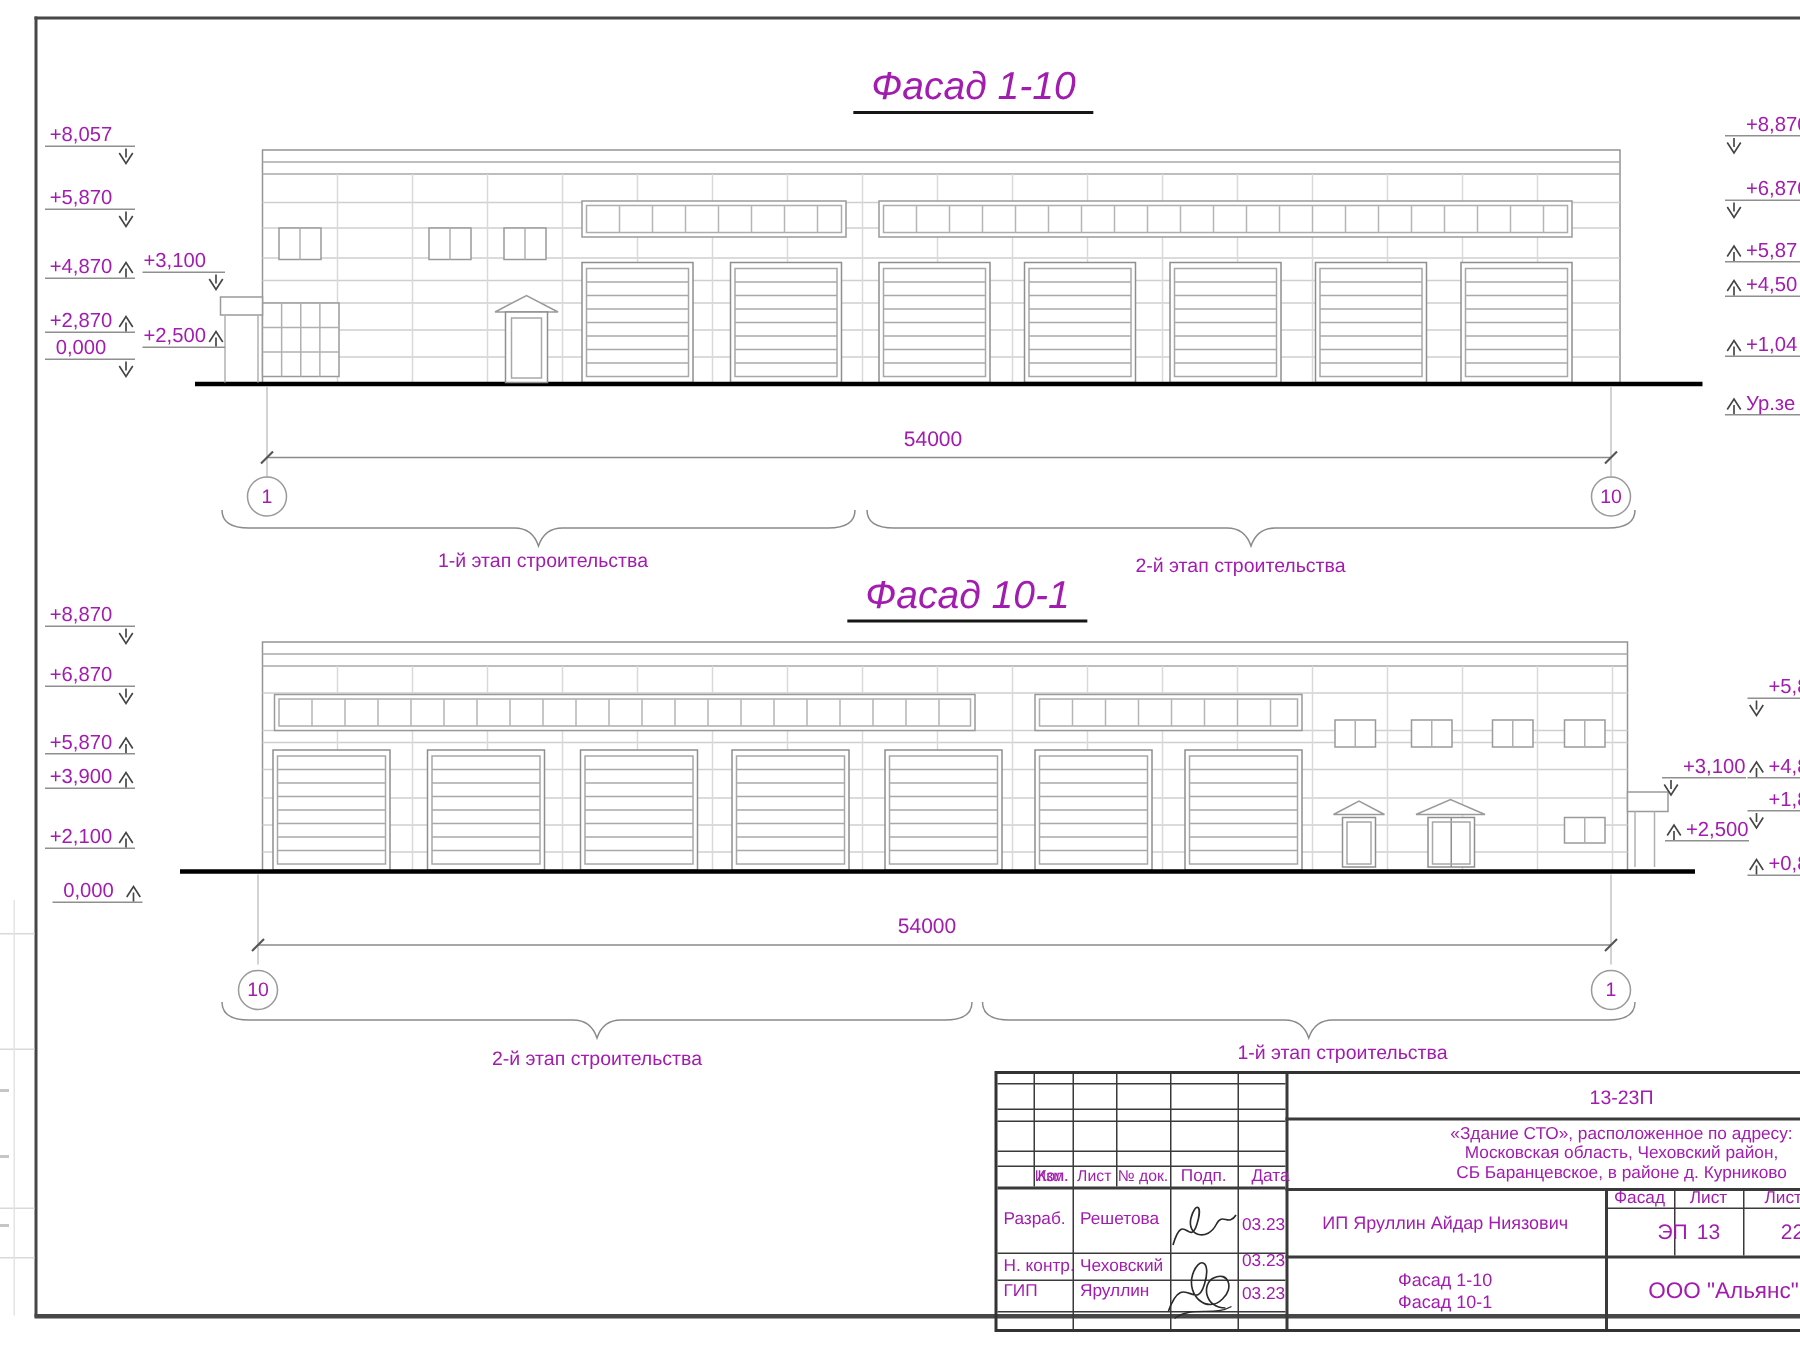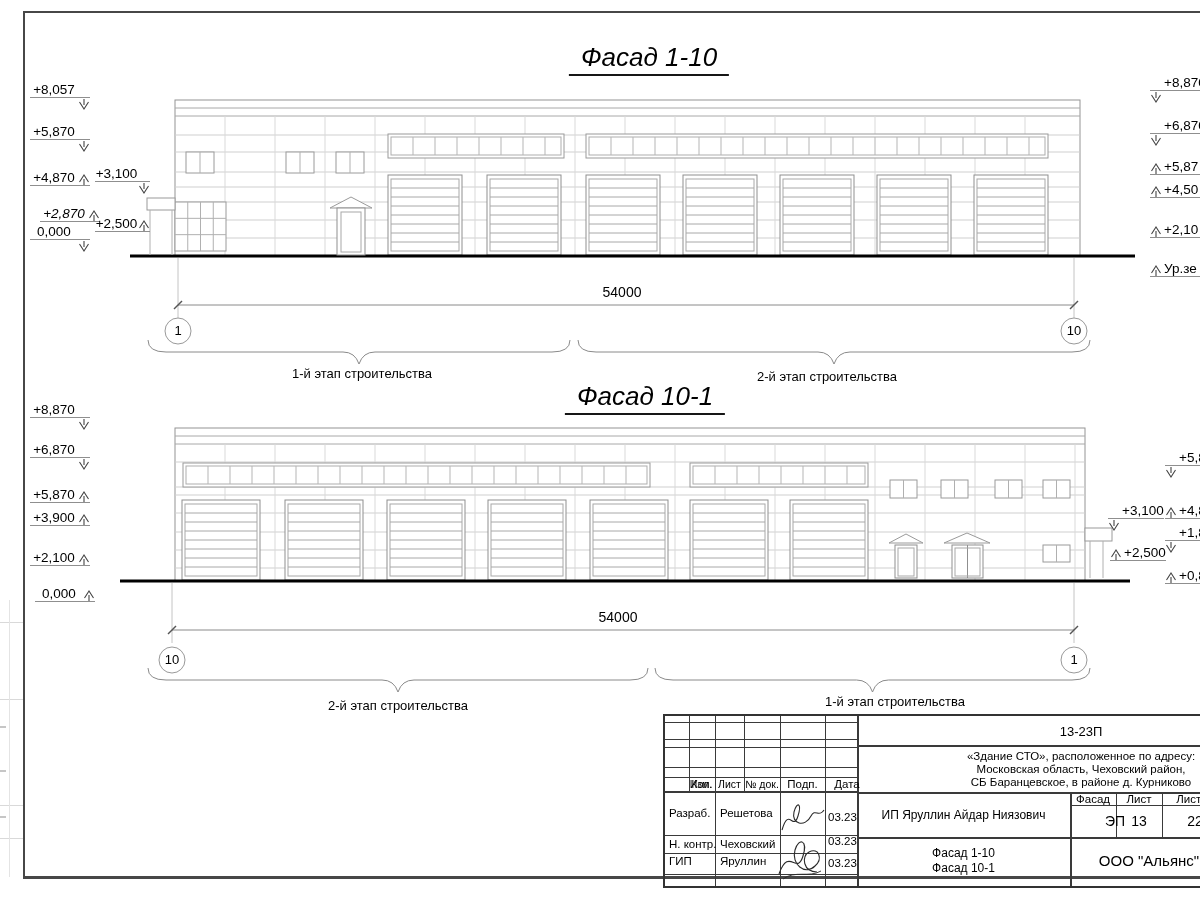--- a/index.html
+++ b/index.html
@@ -1,17 +1,17 @@
 <!DOCTYPE html>
 <html><head>
 <meta charset="utf-8">
 <style>
   html,body{margin:0;padding:0;background:#fff;}
   #sheet{position:relative;width:1200px;height:900px;background:#ffffff;overflow:hidden;
-         font-family:"Liberation Sans",sans-serif;color:#000000;}
+         font-family:"Liberation Sans",sans-serif;color:#a21caf;}
   .frame{position:absolute;background:#474747;}
   .artifact{position:absolute;background:#d9d9d9;}
   #dwg{position:absolute;left:0;top:0;}
   .ftitle{position:absolute;transform:translateX(-50%);font-size:26px;font-style:italic;
           border-bottom:2px solid #161616;padding:0 12px 1px;white-space:nowrap;}
   .dim{position:absolute;transform:translateX(-50%);font-size:14px;white-space:nowrap;}
   .axisnum{position:absolute;width:26px;height:26px;margin-left:-13px;margin-top:-13px;
            text-align:center;line-height:26px;font-size:13px;}
   .stage{position:absolute;transform:translateX(-50%);font-size:13px;white-space:nowrap;}
   .elev-mark{position:absolute;box-sizing:border-box;height:16px;line-height:16px;font-size:13.5px;
@@ -367,42 +367,42 @@
         </svg></div>
       <div class="elev-mark" style="left: 30px; top: 124px; width: 60px;"><span>+5,870</span><svg width="12" height="13" style="right: 0px; top: 16px;">
           <path d="M6,1 L6,7 M1.5,4 L6,11 L10.5,4" fill="none" stroke="#444" stroke-width="1.1"></path>
         </svg></div>
       <div class="elev-mark" style="left: 30px; top: 170px; width: 60px;"><span>+4,870</span><svg width="12" height="13" style="right: 0px; top: 3px;">
           <path d="M6,12 L6,6 M1.5,9 L6,2 L10.5,9" fill="none" stroke="#444" stroke-width="1.1"></path>
         </svg></div>
       <div class="elev-mark" style="left: 95px; top: 166px; width: 55px;"><span>+3,100</span><svg width="12" height="13" style="right: 0px; top: 16px;">
           <path d="M6,1 L6,7 M1.5,4 L6,11 L10.5,4" fill="none" stroke="#444" stroke-width="1.1"></path>
         </svg></div>
-      <div class="elev-mark" style="left: 40px; top: 206px; width: 60px; font-style: italic;"><span>+2,870</span><svg width="12" height="13" style="right: 0px; top: 3px;">
+      <div class="elev-mark" style="left: 30px; top: 206px; width: 60px;"><span>+2,870</span><svg width="12" height="13" style="right: 0px; top: 3px;">
           <path d="M6,12 L6,6 M1.5,9 L6,2 L10.5,9" fill="none" stroke="#444" stroke-width="1.1"></path>
         </svg></div>
       <div class="elev-mark" style="left: 95px; top: 216px; width: 55px;"><span>+2,500</span><svg width="12" height="13" style="right: 0px; top: 3px;">
           <path d="M6,12 L6,6 M1.5,9 L6,2 L10.5,9" fill="none" stroke="#444" stroke-width="1.1"></path>
         </svg></div>
       <div class="elev-mark" style="left: 30px; top: 224px; width: 60px;"><span>0,000</span><svg width="12" height="13" style="right: 0px; top: 16px;">
           <path d="M6,1 L6,7 M1.5,4 L6,11 L10.5,4" fill="none" stroke="#444" stroke-width="1.1"></path>
         </svg></div>
       <div class="elev-mark aleft" style="left: 1150px; top: 75px; width: 55px;"><span>+8,870</span><svg width="12" height="13" style="left: 0px; top: 16px;">
           <path d="M6,1 L6,7 M1.5,4 L6,11 L10.5,4" fill="none" stroke="#444" stroke-width="1.1"></path>
         </svg></div>
       <div class="elev-mark aleft" style="left: 1150px; top: 118px; width: 55px;"><span>+6,870</span><svg width="12" height="13" style="left: 0px; top: 16px;">
           <path d="M6,1 L6,7 M1.5,4 L6,11 L10.5,4" fill="none" stroke="#444" stroke-width="1.1"></path>
         </svg></div>
       <div class="elev-mark aleft" style="left: 1150px; top: 159px; width: 55px;"><span>+5,87</span><svg width="12" height="13" style="left: 0px; top: 3px;">
           <path d="M6,12 L6,6 M1.5,9 L6,2 L10.5,9" fill="none" stroke="#444" stroke-width="1.1"></path>
         </svg></div>
       <div class="elev-mark aleft" style="left: 1150px; top: 182px; width: 55px;"><span>+4,50</span><svg width="12" height="13" style="left: 0px; top: 3px;">
           <path d="M6,12 L6,6 M1.5,9 L6,2 L10.5,9" fill="none" stroke="#444" stroke-width="1.1"></path>
         </svg></div>
-      <div class="elev-mark aleft" style="left: 1150px; top: 222px; width: 55px;"><span>+2,10</span><svg width="12" height="13" style="left: 0px; top: 3px;">
+      <div class="elev-mark aleft" style="left: 1150px; top: 222px; width: 55px;"><span>+1,04</span><svg width="12" height="13" style="left: 0px; top: 3px;">
           <path d="M6,12 L6,6 M1.5,9 L6,2 L10.5,9" fill="none" stroke="#444" stroke-width="1.1"></path>
         </svg></div>
       <div class="elev-mark aleft" style="left: 1150px; top: 261px; width: 55px;"><span>Ур.зе</span><svg width="12" height="13" style="left: 0px; top: 3px;">
           <path d="M6,12 L6,6 M1.5,9 L6,2 L10.5,9" fill="none" stroke="#444" stroke-width="1.1"></path>
         </svg></div>
       <div class="elev-mark" style="left: 30px; top: 402px; width: 60px;"><span>+8,870</span><svg width="12" height="13" style="right: 0px; top: 16px;">
           <path d="M6,1 L6,7 M1.5,4 L6,11 L10.5,4" fill="none" stroke="#444" stroke-width="1.1"></path>
         </svg></div>
       <div class="elev-mark" style="left: 30px; top: 442px; width: 60px;"><span>+6,870</span><svg width="12" height="13" style="right: 0px; top: 16px;">
           <path d="M6,1 L6,7 M1.5,4 L6,11 L10.5,4" fill="none" stroke="#444" stroke-width="1.1"></path>

